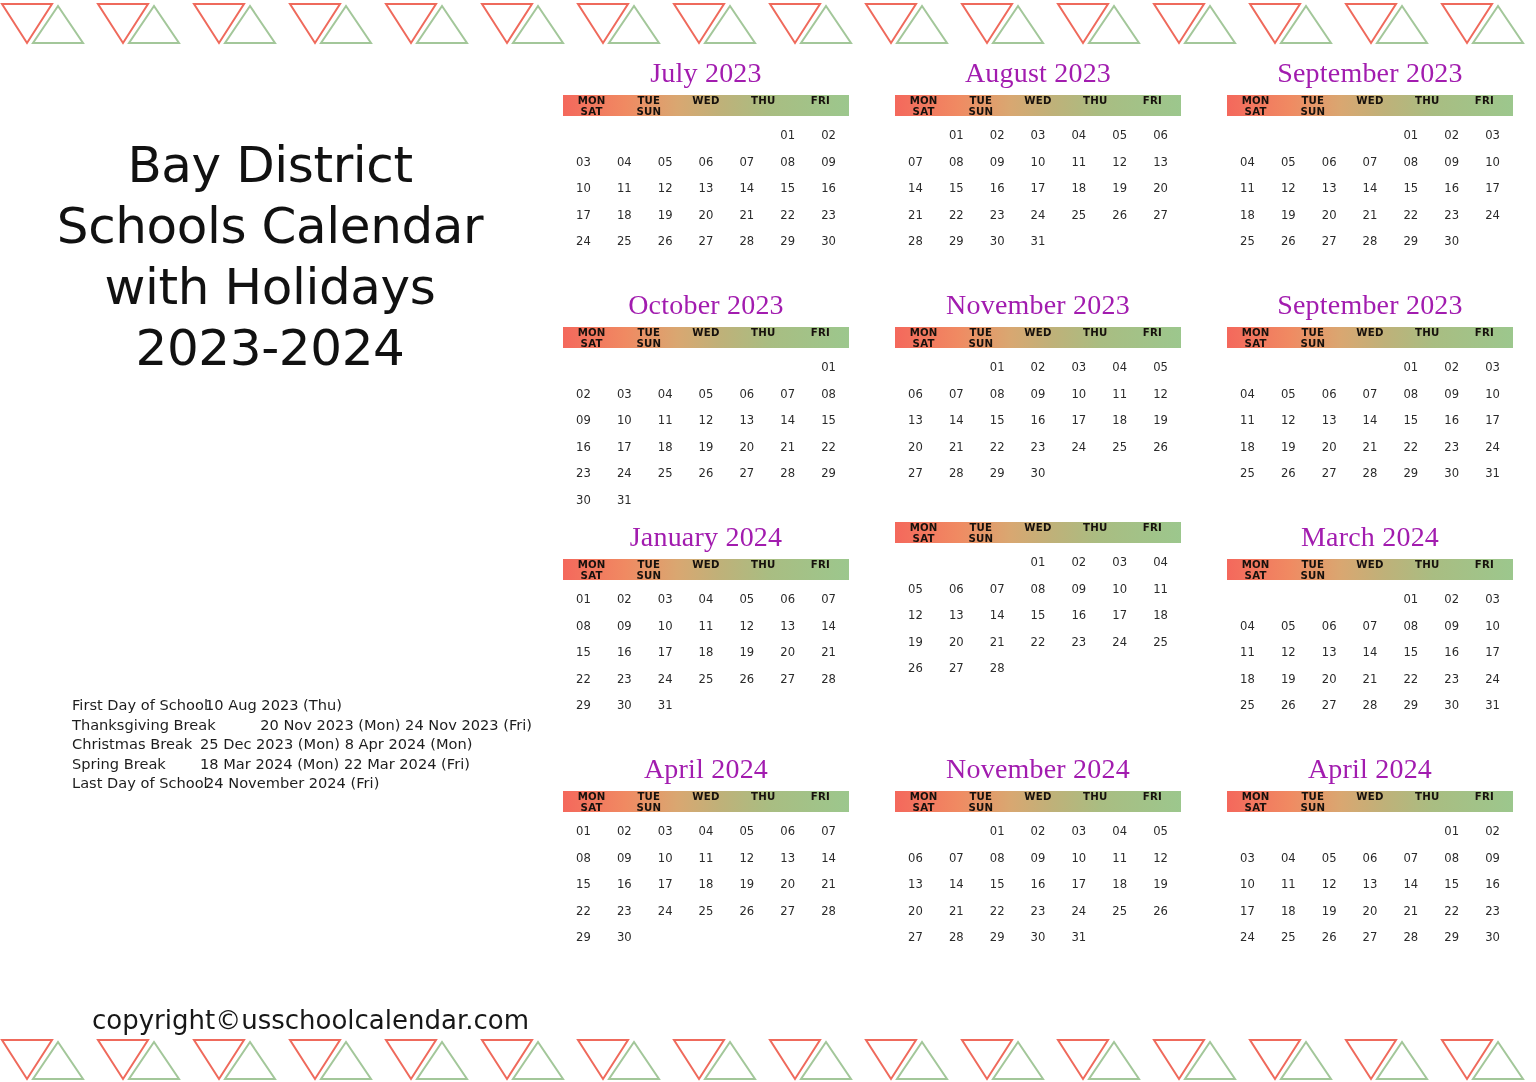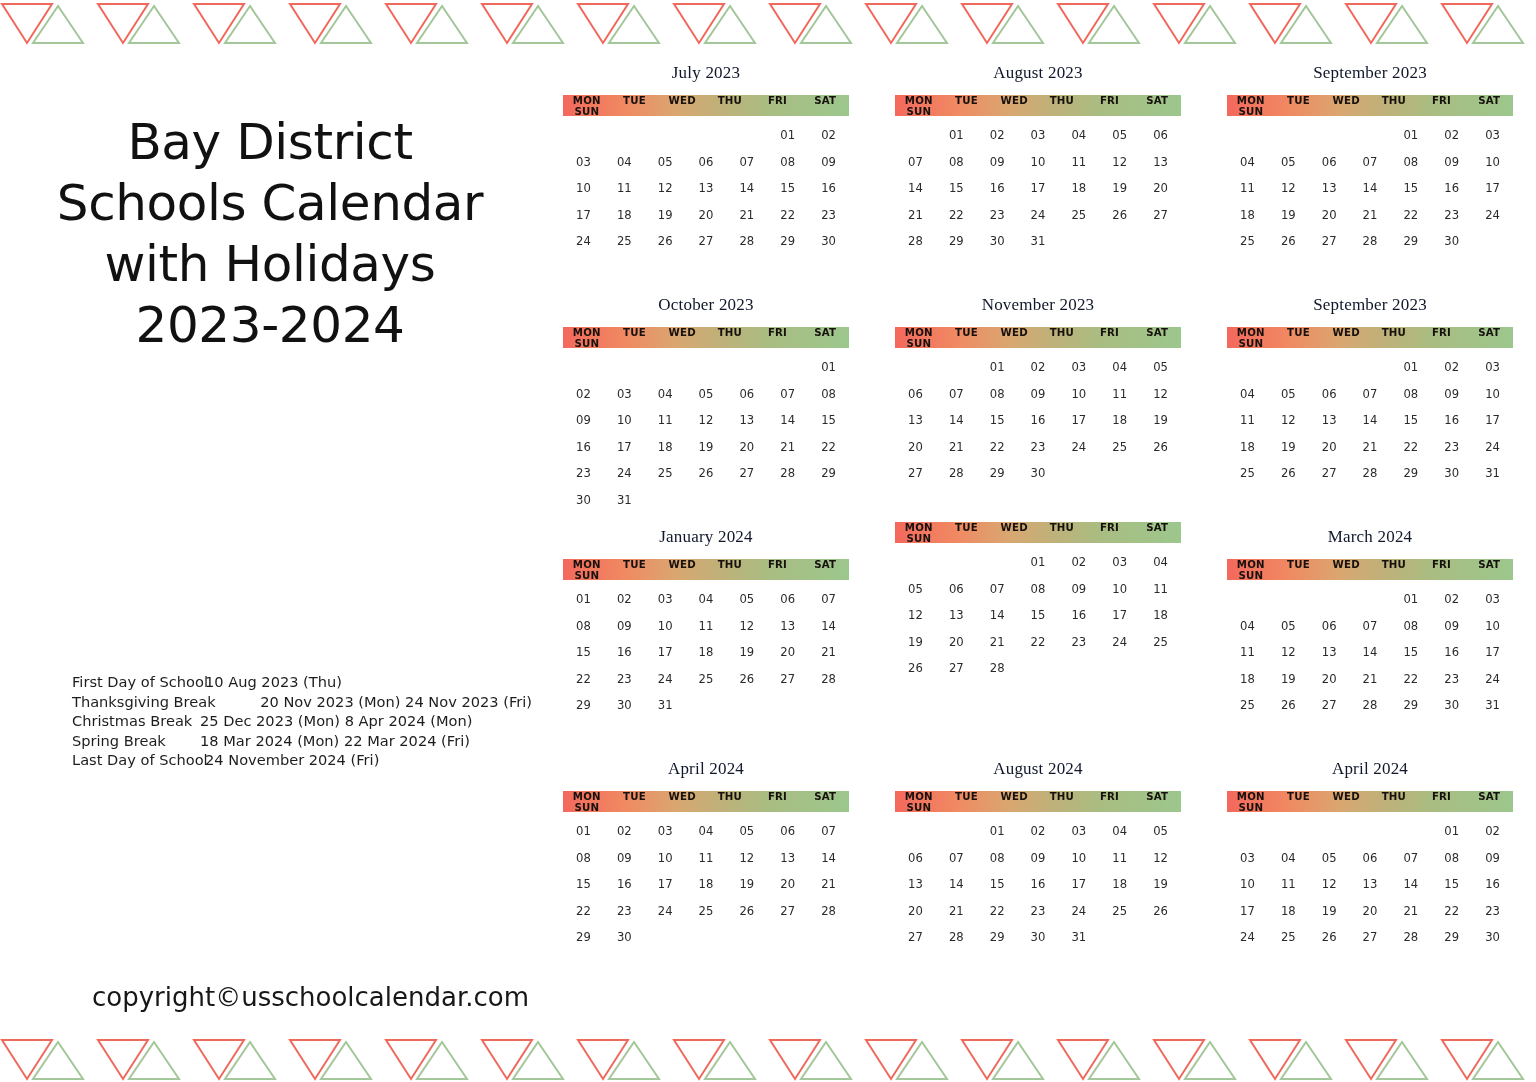--- a/index.html
+++ b/index.html
@@ -28,21 +28,21 @@
     pointer-events: none;
   }
   .tri-border.top { top: 0; }
   .tri-border.bottom { bottom: 0; }
   .tri-border svg { display: block; flex: 0 0 auto; }
 
   
   .left-col {
     position: absolute;
     left: 0;
-    top: 44px;
+    top: 67px;
     width: 540px;
     height: 990px;
   }
   .main-title {
     position: absolute;
     left: 0;
     top: 68px;
     width: 540px;
     text-align: center;
     font-family: "DejaVu Sans", sans-serif;
@@ -92,34 +92,34 @@
     grid-template-columns: repeat(3, 332px);
     grid-template-rows: 232px 232px 232px 232px;
   }
   .month {
     position: relative;
     width: 332px;
   }
   .month-title {
     text-align: center;
     font-family: "Liberation Serif", serif;
-    font-size: 17px;
+    font-size: 28px;
     font-weight: 400;
-    color: #0f172a;
+    color: #a21caf;
     letter-spacing: 0.2px;
     margin: 0 0 7px 0;
     height: 30px;
     line-height: 30px;
   }
   .dow-bar {
     width: 286px;
     margin: 0 auto;
     height: 21px;
     display: grid;
-    grid-template-columns: repeat(6, 1fr);
+    grid-template-columns: repeat(5, 1fr);
     align-items: center;
     background: linear-gradient(to right, #f4685c 0%, #f08a62 22%, #d9a771 40%, #bfb179 55%, #a9bd82 72%, #9cc78d 100%);
   }
   .dow {
     text-align: center;
     font-family: "DejaVu Sans", sans-serif;
     font-size: 10.2px;
     font-weight: 700;
     color: #17110d;
     letter-spacing: 0.2px;
@@ -736,21 +736,21 @@
         <div class="day">29</div>
         <div class="day">30</div>
         <div class="day empty"></div>
         <div class="day empty"></div>
         <div class="day empty"></div>
         <div class="day empty"></div>
         <div class="day empty"></div>
       </div>
     </div>
     <div class="month">
-      <div class="month-title">August 2024</div>
+      <div class="month-title">November 2024</div>
       <div class="dow-bar">
         <div class="dow">MON</div>
         <div class="dow">TUE</div>
         <div class="dow">WED</div>
         <div class="dow">THU</div>
         <div class="dow">FRI</div>
         <div class="dow">SAT</div>
         <div class="dow">SUN</div>
       </div>
       <div class="days">

